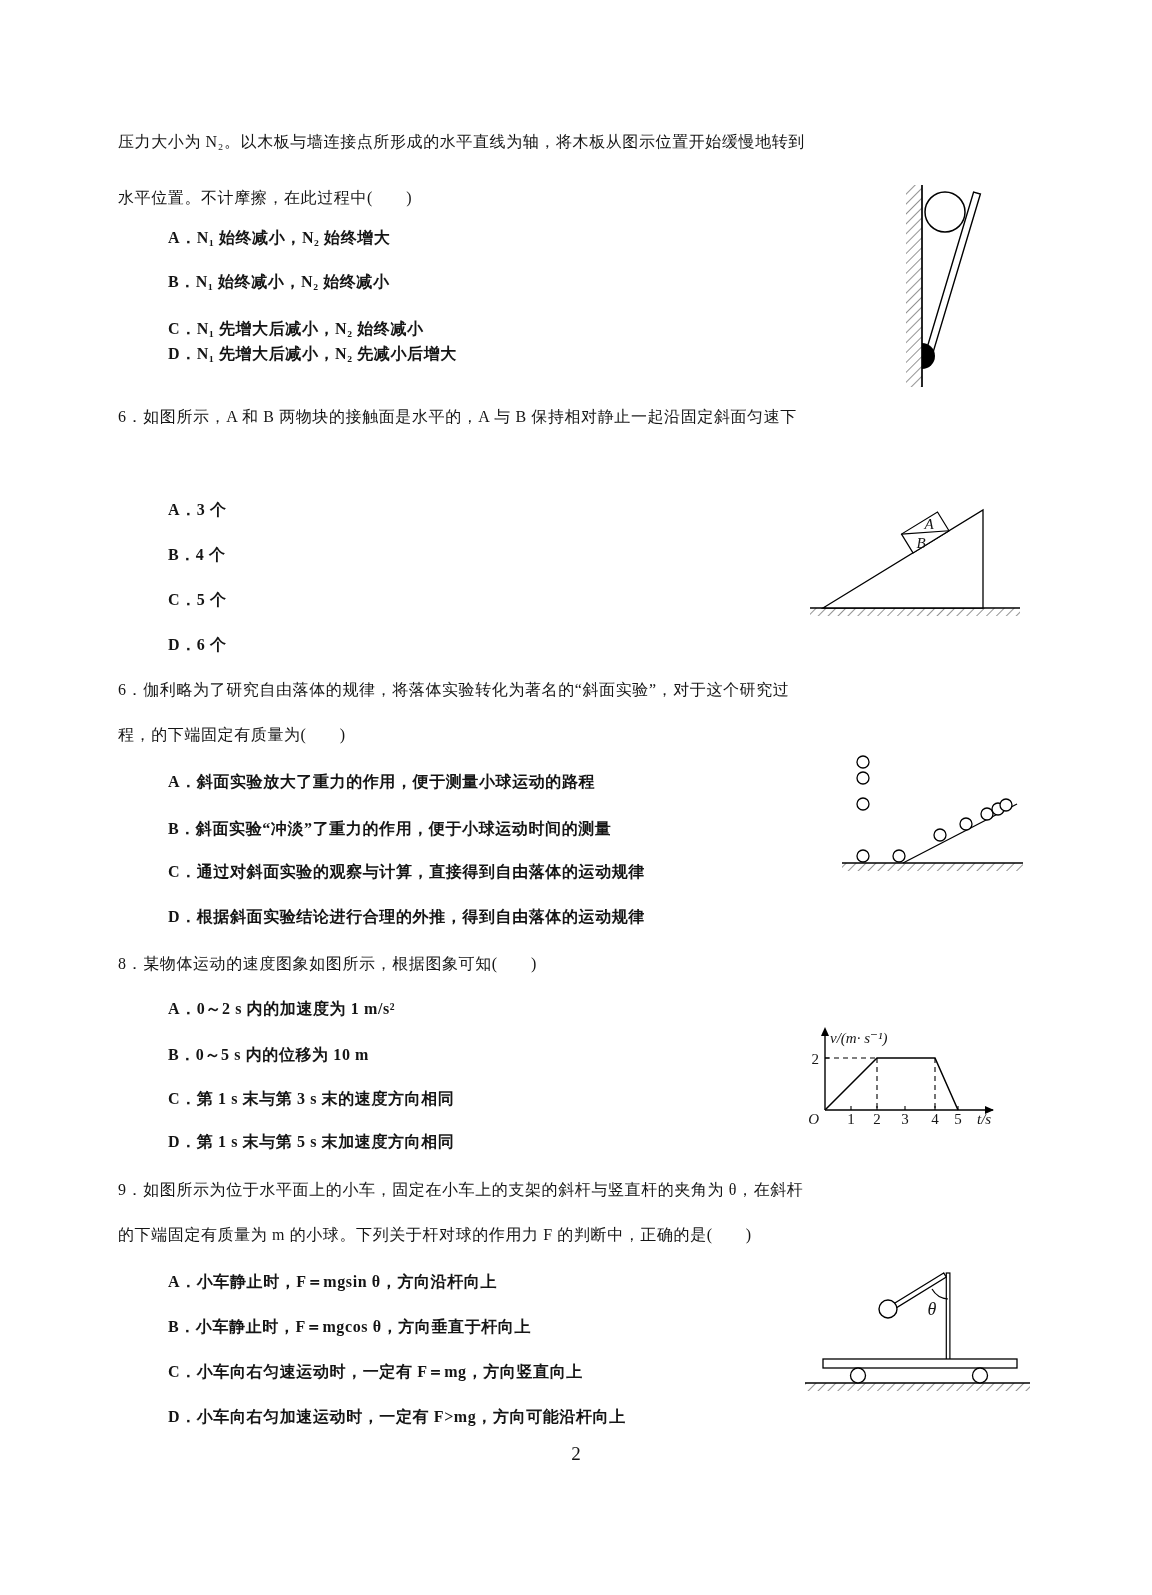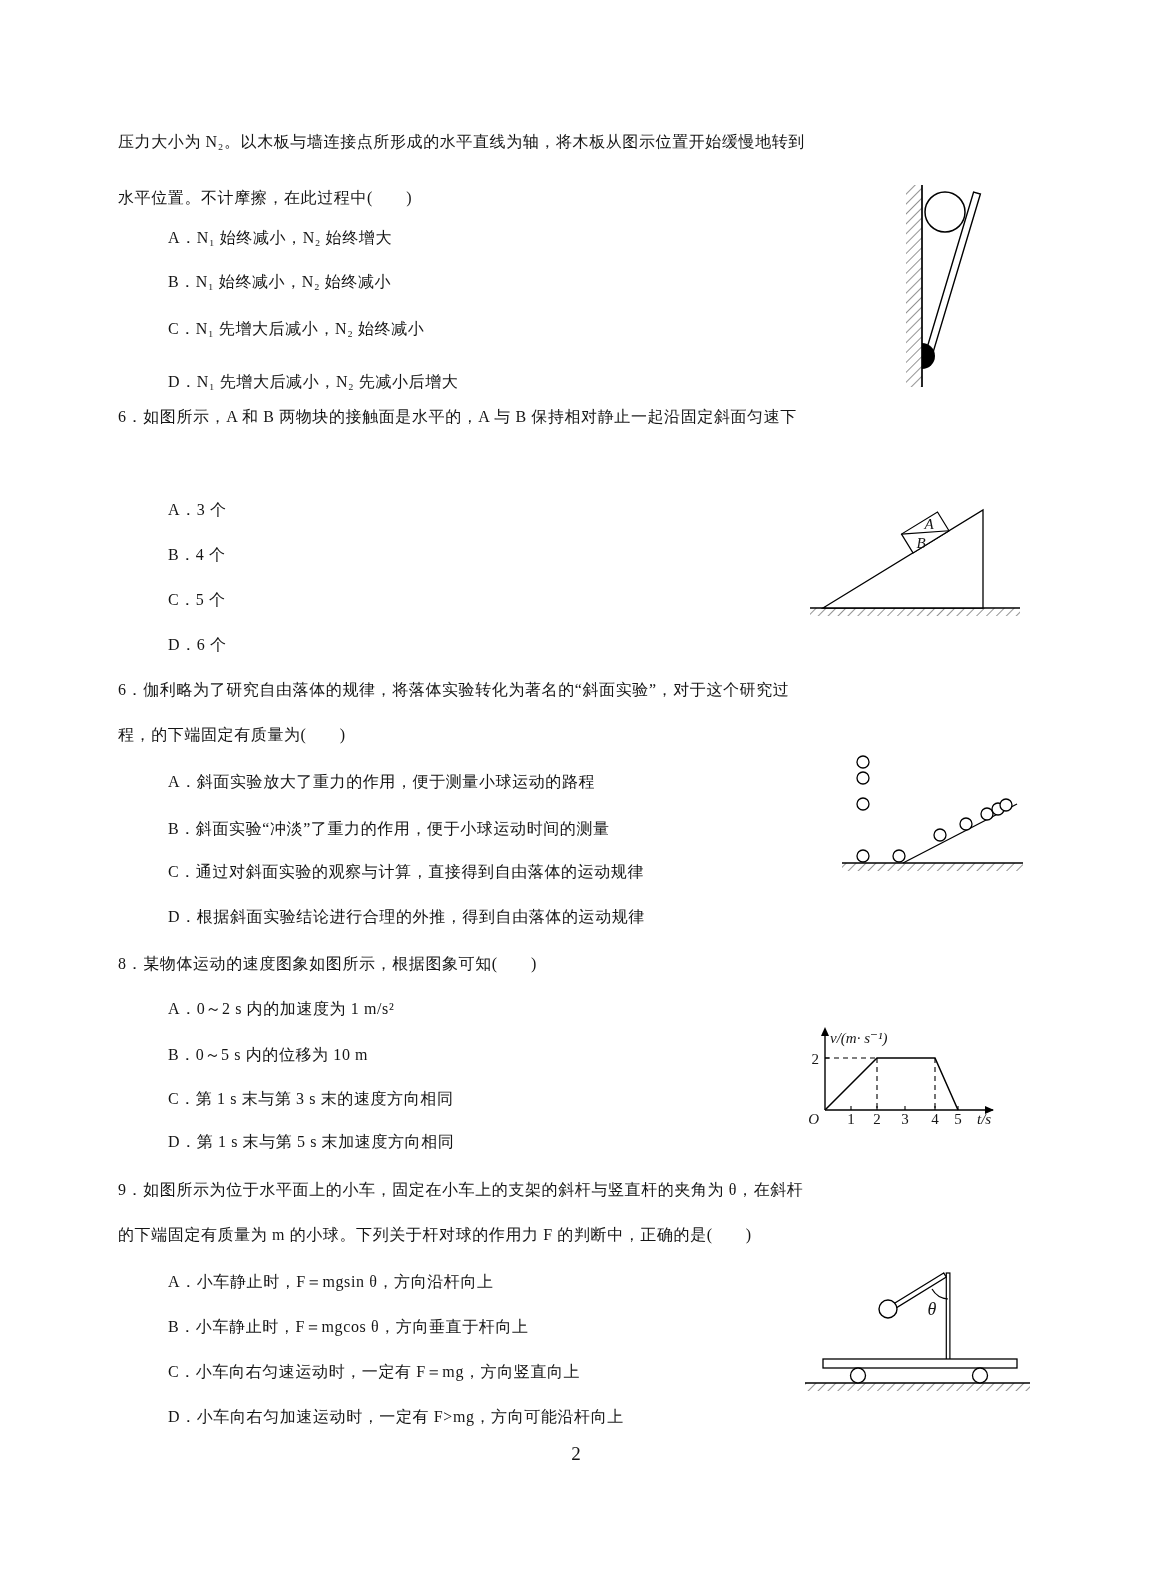--- a/index.html
+++ b/index.html
@@ -12,21 +12,21 @@
     overflow:hidden;
   }
   .line{
     position:absolute;
     left:118px;
     font-size:16px;
     line-height:27px;
     white-space:nowrap;
     letter-spacing:0.6px;
   }
-  .opt{left:168px;}
+  .opt{left:168px;font-weight:bold;}
   .fig{position:absolute;}
   .pageno{
     position:absolute;left:0;right:0;text-align:center;
     font-size:19px;
   }
   svg text{
     font-family:"Liberation Serif","DejaVu Serif",serif;
     fill:#151515;
   }
   .axlbl{font-size:15px;font-style:italic;}
@@ -37,21 +37,21 @@
 </head>
 <body>
 
 <div class="page">
 
   <div class="line" style="top:128px">压力大小为 N₂。以木板与墙连接点所形成的水平直线为轴，将木板从图示位置开始缓慢地转到</div>
   <div class="line" style="top:184px">水平位置。不计摩擦，在此过程中(　　)</div>
   <div class="line opt" style="top:224px">A．N₁ 始终减小，N₂ 始终增大</div>
   <div class="line opt" style="top:268px">B．N₁ 始终减小，N₂ 始终减小</div>
   <div class="line opt" style="top:315px">C．N₁ 先增大后减小，N₂ 始终减小</div>
-  <div class="line opt" style="top:368px">D．N₁ 先增大后减小，N₂ 先减小后增大</div>
+  <div class="line opt" style="top:340px">D．N₁ 先增大后减小，N₂ 先减小后增大</div>
 
   <div class="fig" style="left:880px;top:170px">
     <svg width="110" height="226" viewBox="0 0 110 226">
       <defs>
         <pattern id="h1" width="7" height="7" patternUnits="userSpaceOnUse" patternTransform="rotate(45)">
           <line x1="0" y1="0" x2="0" y2="7" stroke="#3a3a3a" stroke-width="1.1"></line>
         </pattern>
       </defs>
       <rect x="26" y="15" width="16" height="202" fill="url(#h1)"></rect>
       <line x1="42" y1="15" x2="42" y2="217" stroke="#000" stroke-width="1.7"></line>

